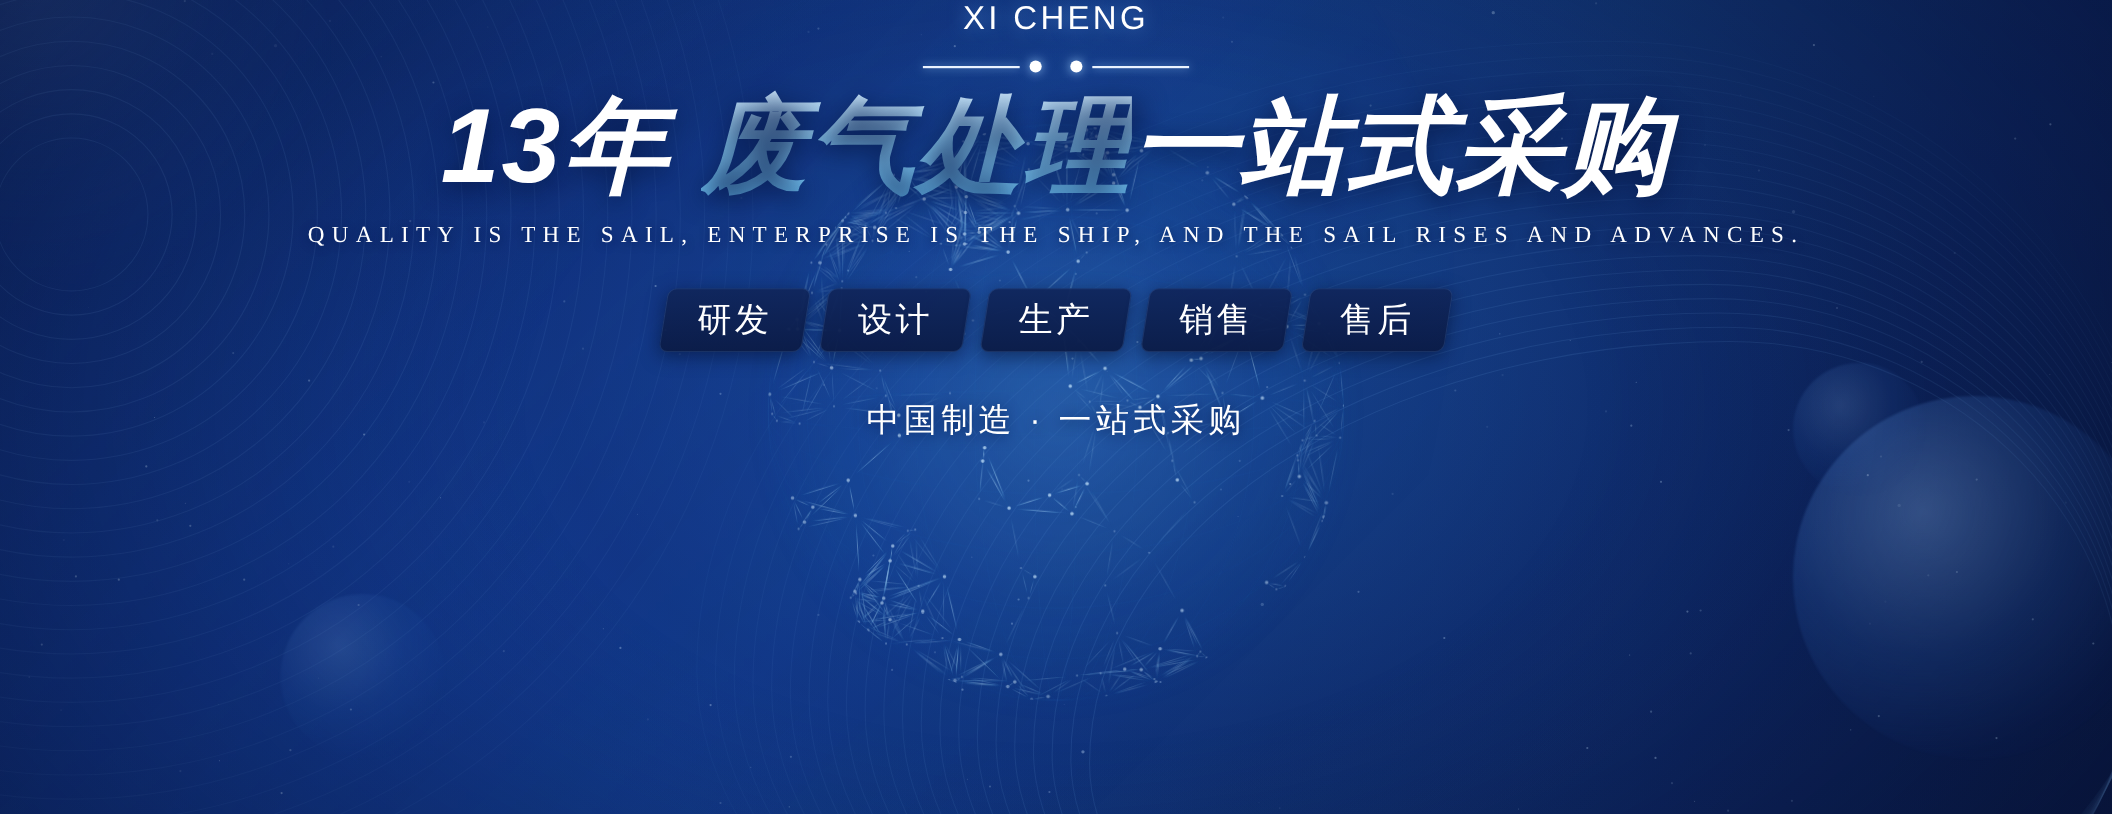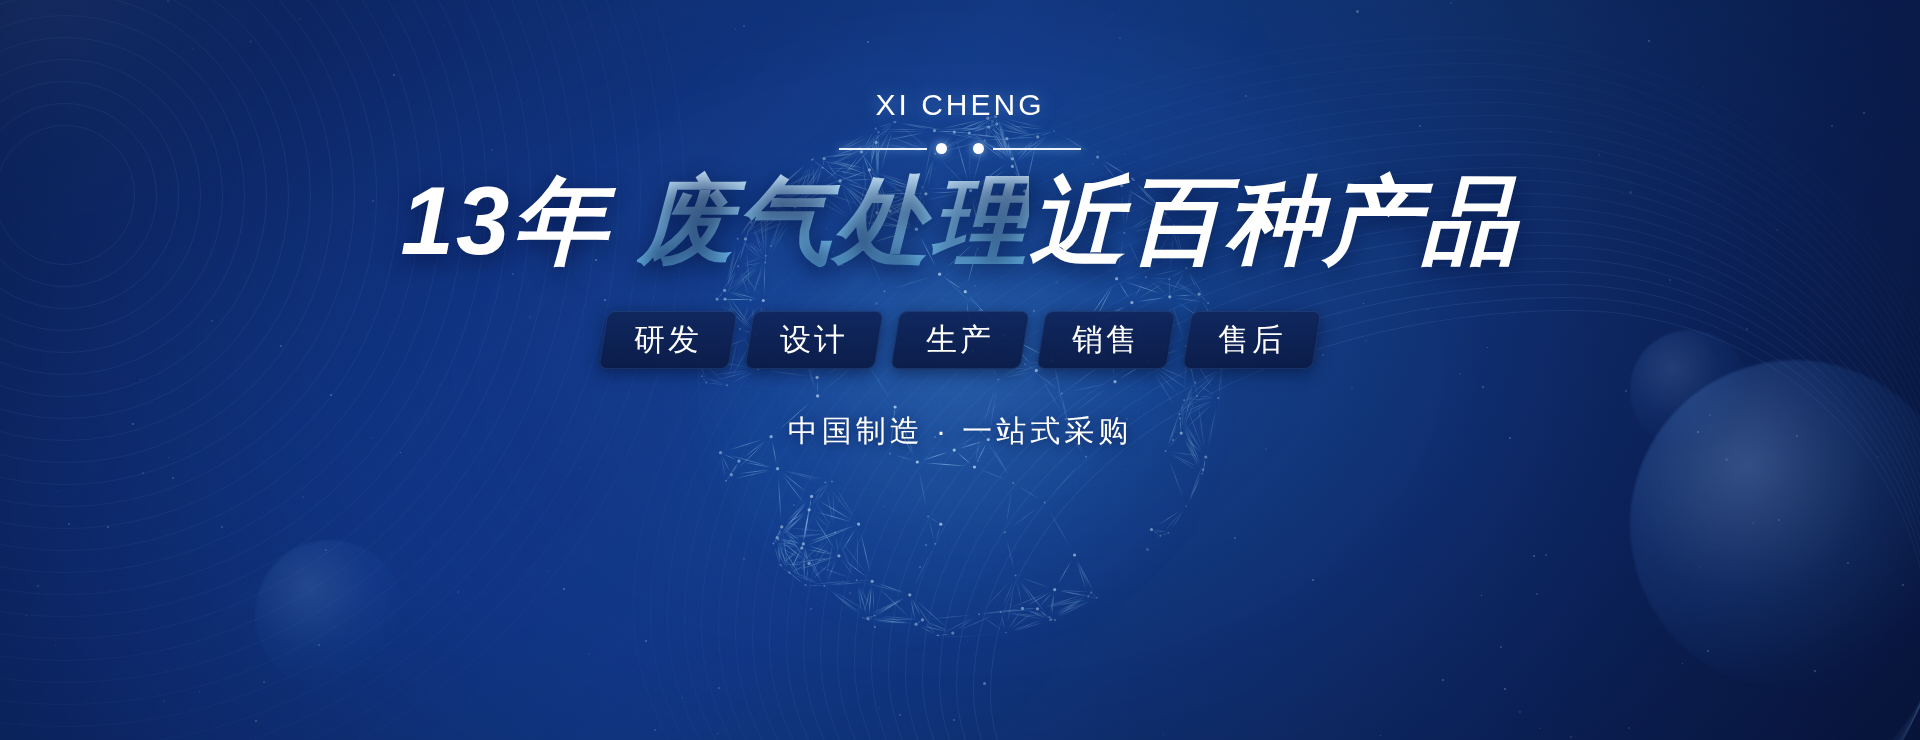--- a/index.html
+++ b/index.html
@@ -84,21 +84,20 @@
     position:absolute; left:50%; top:50%;
     width:560px; height:560px; transform:translate(-50%,-50%);
     border-radius:50%;
     background:radial-gradient(circle, rgba(96,176,238,0.22) 0%, rgba(44,110,200,0.12) 48%, rgba(14,44,120,0) 72%);
   }
 
   
   .content{
     position:absolute; inset:0;
     display:flex; flex-direction:column; align-items:center;
-    padding-top:88px;
   }
 
   .brand-en{
     font-size:30px;
     letter-spacing:3px;
     color:#ffffff;
     font-weight:400;
     text-shadow:0 0 16px rgba(110,180,255,0.55);
   }
 
@@ -1541,22 +1540,23 @@
       <div class="deco">
         <div class="line"></div>
         <div class="dot"></div>
       </div>
       <div class="deco">
         <div class="dot"></div>
         <div class="line"></div>
       </div>
     </div>
 
-    <div class="headline"><span class="w">13年</span><span class="b">废气处理</span><span class="w">近百种产品</span></div>
-
+    <div class="headline"><span class="w">13年</span><span class="b">废气处理</span><span class="w">一站式采购</span></div>
+
+    <div class="tagline">QUALITY IS THE SAIL, ENTERPRISE IS THE SHIP, AND THE SAIL RISES AND ADVANCES.</div>
 
     <div class="badges" id="badges">
         <div class="badge">
           <span>研发</span>
         </div>
         <div class="badge">
           <span>设计</span>
         </div>
         <div class="badge">
           <span>生产</span>

